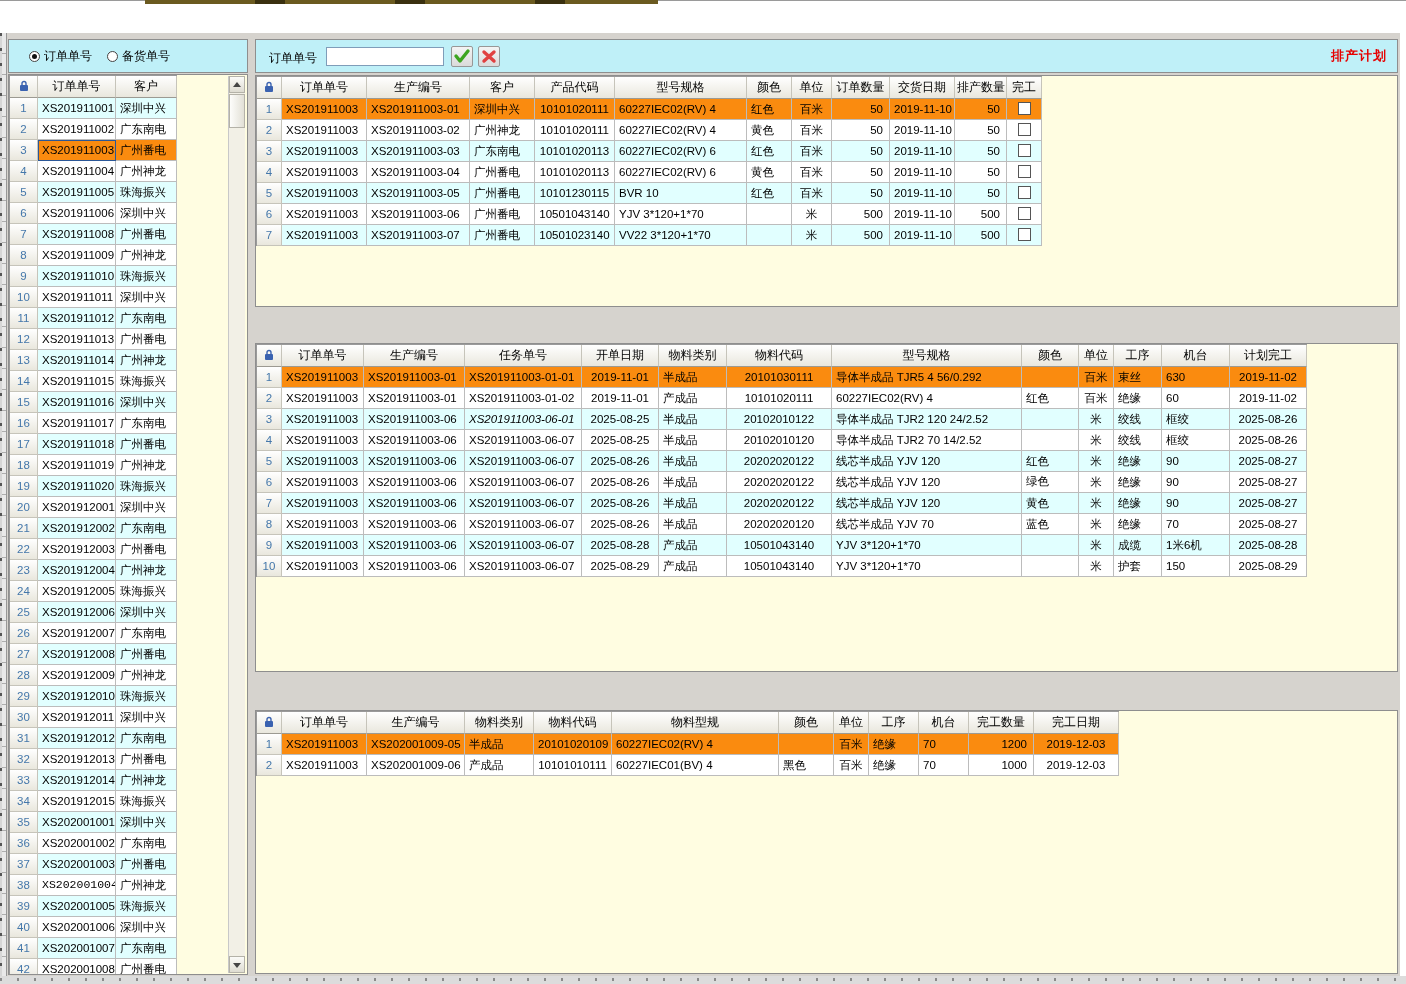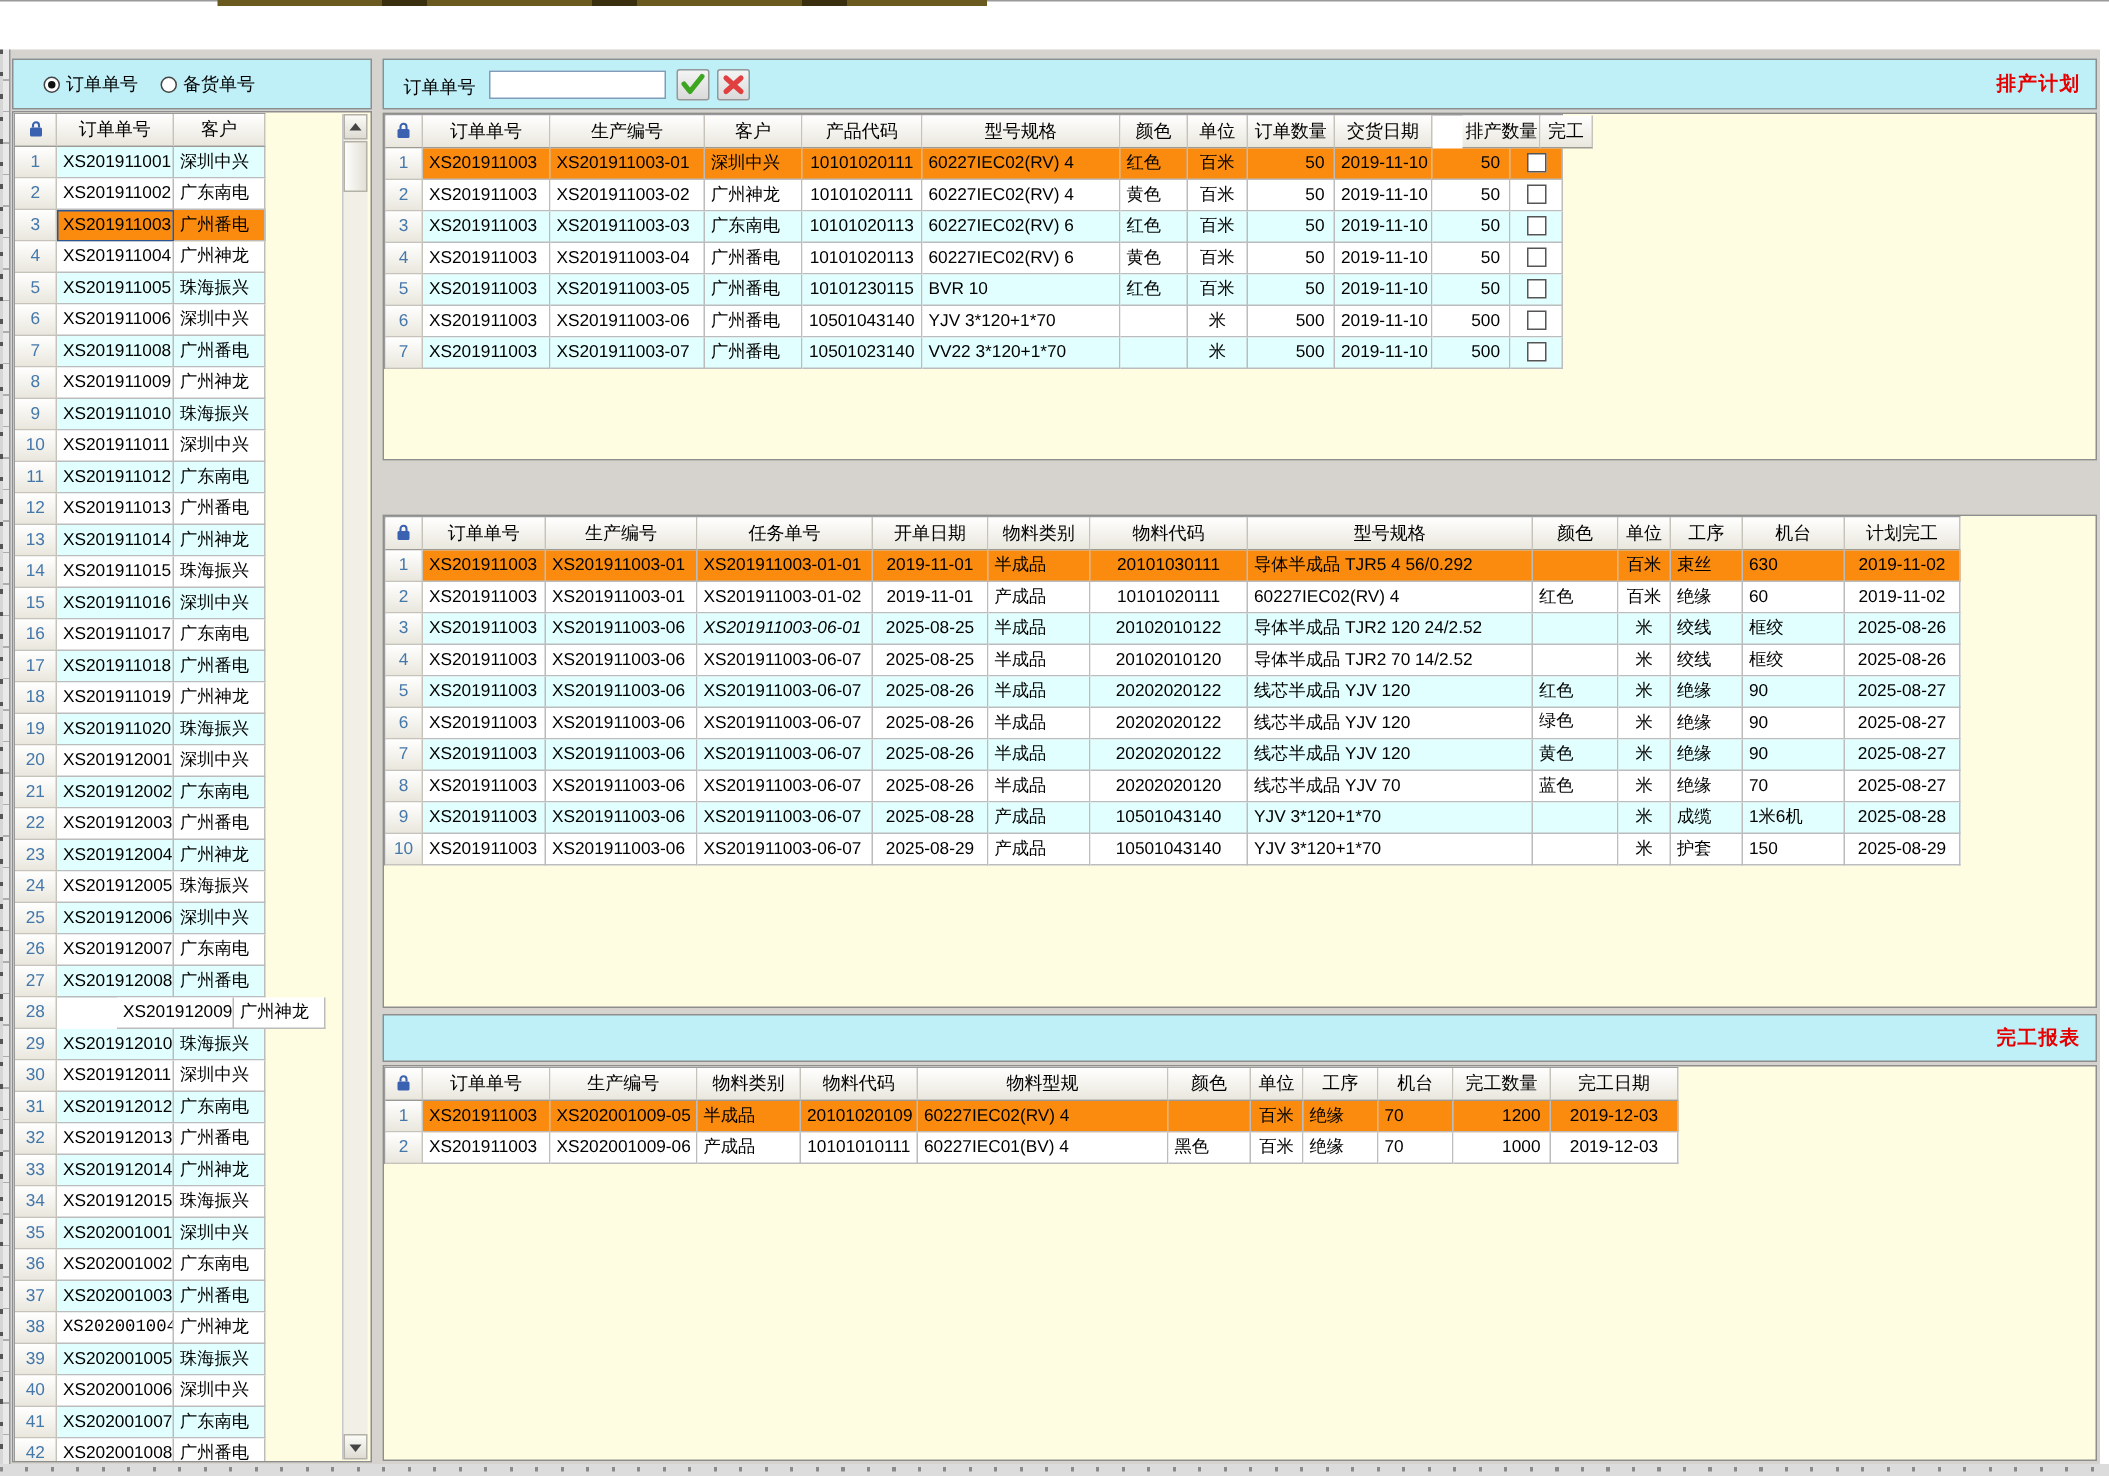--- a/index.html
+++ b/index.html
@@ -243,21 +243,21 @@
             <div class="gcell d al" style="width: 78px;">XS201912007</div>
             <div class="gcell d al" style="width: 61px;">广东南电</div>
           </div>
           <div class="grow r-cyan">
             <div class="gcell num" style="width: 28px;">27</div>
             <div class="gcell d al" style="width: 78px;">XS201912008</div>
             <div class="gcell d al" style="width: 61px;">广州番电</div>
           </div>
           <div class="grow r-white">
             <div class="gcell num" style="width: 28px;">28</div>
-            <div class="gcell d al" style="width: 78px; margin-left: 40px;">XS201912009</div>
+            <div class="gcell d al" style="width: 78px;">XS201912009</div>
             <div class="gcell d al" style="width: 61px;">广州神龙</div>
           </div>
           <div class="grow r-cyan">
             <div class="gcell num" style="width: 28px;">29</div>
             <div class="gcell d al" style="width: 78px;">XS201912010</div>
             <div class="gcell d al" style="width: 61px;">珠海振兴</div>
           </div>
           <div class="grow r-white">
             <div class="gcell num" style="width: 28px;">30</div>
             <div class="gcell d al" style="width: 78px;">XS201912011</div>
@@ -365,21 +365,21 @@
             </div>
             <div class="gcell" style="width: 85px;">订单单号</div>
             <div class="gcell" style="width: 103px;">生产编号</div>
             <div class="gcell" style="width: 65px;">客户</div>
             <div class="gcell" style="width: 80px;">产品代码</div>
             <div class="gcell" style="width: 132px;">型号规格</div>
             <div class="gcell" style="width: 45px;">颜色</div>
             <div class="gcell" style="width: 40px;">单位</div>
             <div class="gcell" style="width: 58px;">订单数量</div>
             <div class="gcell" style="width: 65px;">交货日期</div>
-            <div class="gcell" style="width: 52px; margin-left: 20px;">排产数量</div>
+            <div class="gcell" style="width: 52px;">排产数量</div>
             <div class="gcell" style="width: 35px;">完工</div>
           </div>
           <div class="grow r-sel">
             <div class="gcell num" style="width: 25px;">1</div>
             <div class="gcell d al" style="width: 85px;">XS201911003</div>
             <div class="gcell d al" style="width: 103px;">XS201911003-01</div>
             <div class="gcell d al" style="width: 65px;">深圳中兴</div>
             <div class="gcell d ac" style="width: 80px;">10101020111</div>
             <div class="gcell d al" style="width: 132px;">60227IEC02(RV) 4</div>
             <div class="gcell d al" style="width: 45px;">红色</div>
@@ -663,23 +663,20 @@
             <div class="gcell d al" style="width: 57px;"></div>
             <div class="gcell d ac" style="width: 35px;">米</div>
             <div class="gcell d al" style="width: 48px;">护套</div>
             <div class="gcell d al" style="width: 68px;">150</div>
             <div class="gcell d ac" style="width: 77px;">2025-08-29</div>
           </div>
         </div>
       </div>
     </div>
 
-  <div class="panel cyanbar" id="bar3">
-    <span class="section-title">完工报表</span>
-  </div>
   <div class="panel creambox" id="cream3">
       <div id="table3">
         <div class="grid" style="left: 0px; top: 0px; width: 863px;">
           <div class="grow hdr">
             <div class="gcell" style="width: 25px;">
               <span style="display: block;">
                 <svg width="10" height="12" viewBox="0 0 10 12" style="margin:4px auto 0">
                   <rect x="1" y="5" width="8" height="6" rx="1" fill="#3A62B0"></rect>
                   <path d="M3 5 V3.5 a2 2 0 0 1 4 0 V5" fill="none" stroke="#3A62B0" stroke-width="1.4"></path>
                 </svg>

